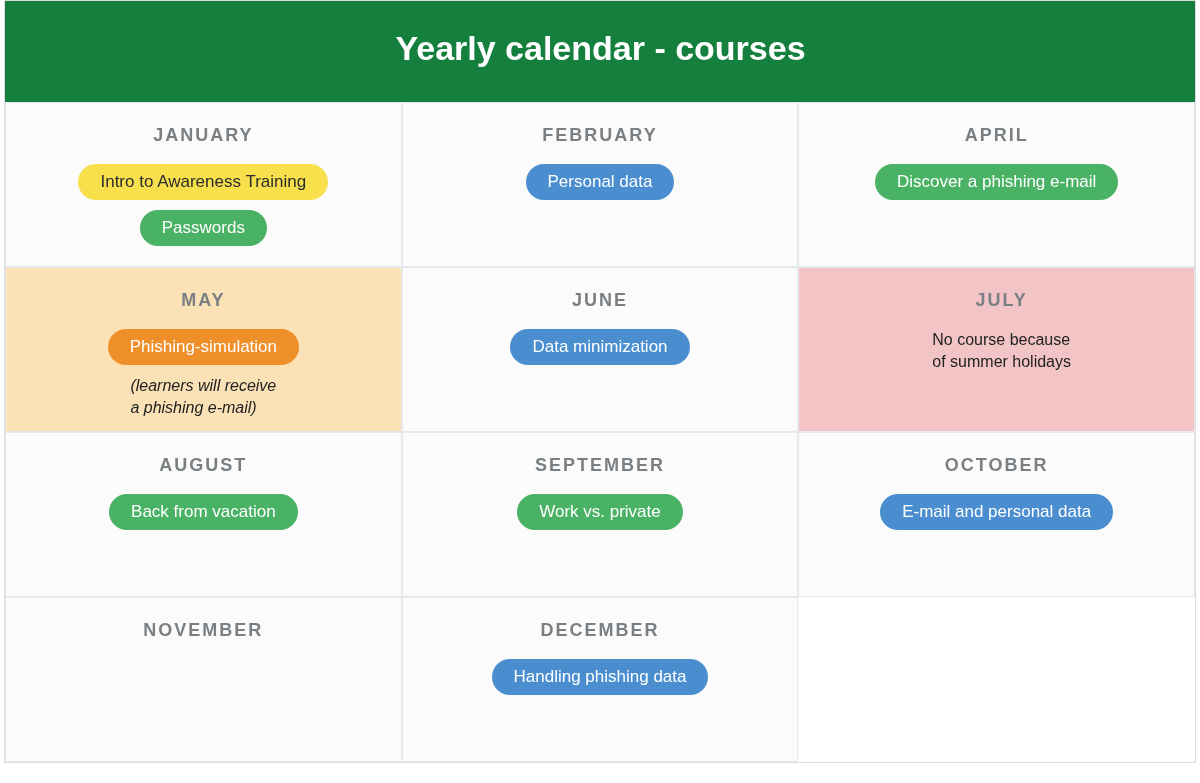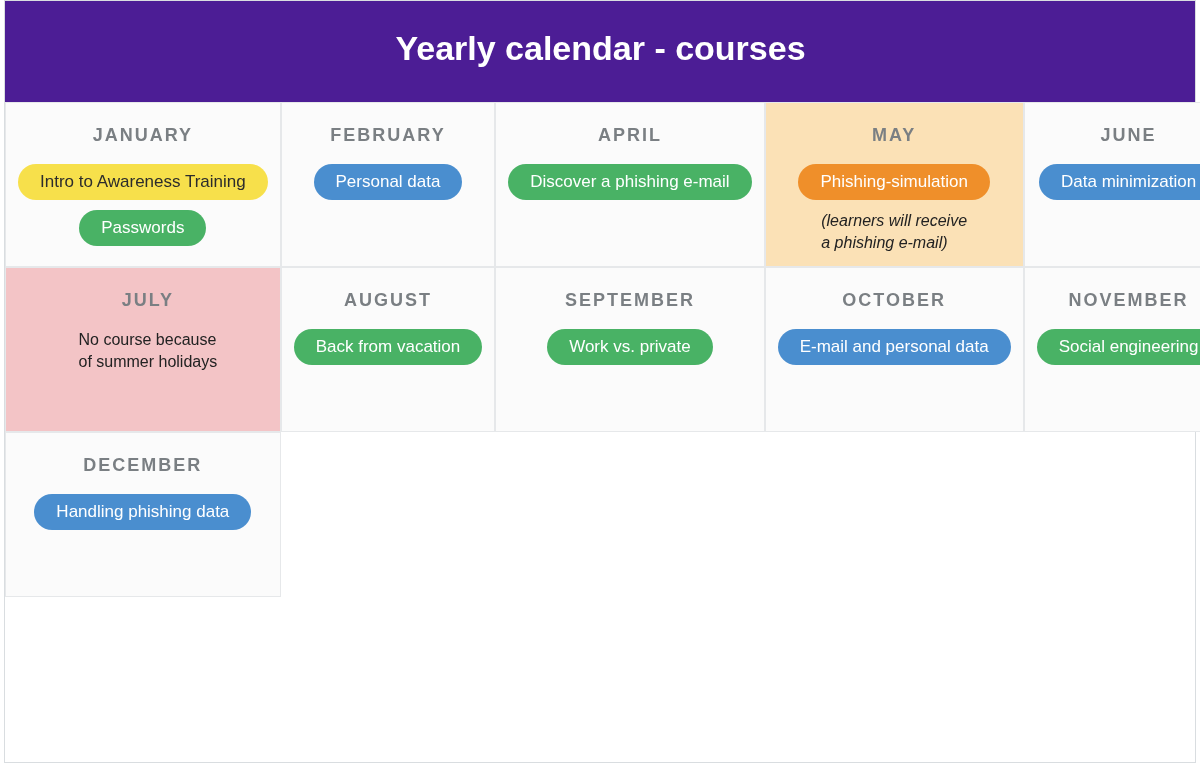--- a/index.html
+++ b/index.html
@@ -8,30 +8,30 @@
     background: #ffffff;
     width: 1200px;
     height: 783px;
   }
   .frame {
     width: 1192px;
     margin: 0 auto;
     border: 1px solid #d9dde0;
   }
   .header {
-    background: #4c1d95;
+    background: #15803d;
     color: #ffffff;
     text-align: center;
     padding: 28px 9px 34px 10px;
     font-size: 34px;
     font-weight: 700;
   }
   .grid {
     display: grid;
-    grid-template-columns: repeat(5, 1fr);
+    grid-template-columns: repeat(3, 1fr);
     grid-template-rows: repeat(4, 165px);
   }
   .cell {
     border: 1px solid #e6e8ea;
     background: #fbfbfb;
     display: flex;
     flex-direction: column;
     align-items: center;
     padding: 22px 12px 12px 12px;
   }
@@ -102,20 +102,19 @@
       <div class="cell">
         <div class="month">SEPTEMBER</div>
         <div class="pill green">Work vs. private</div>
       </div>
       <div class="cell">
         <div class="month">OCTOBER</div>
         <div class="pill blue">E-mail and personal data</div>
       </div>
       <div class="cell">
         <div class="month">NOVEMBER</div>
-        <div class="pill green">Social engineering</div>
       </div>
       <div class="cell">
         <div class="month">DECEMBER</div>
         <div class="pill blue">Handling phishing data</div>
       </div>
     </div>
 </div>
 
 </body></html>

